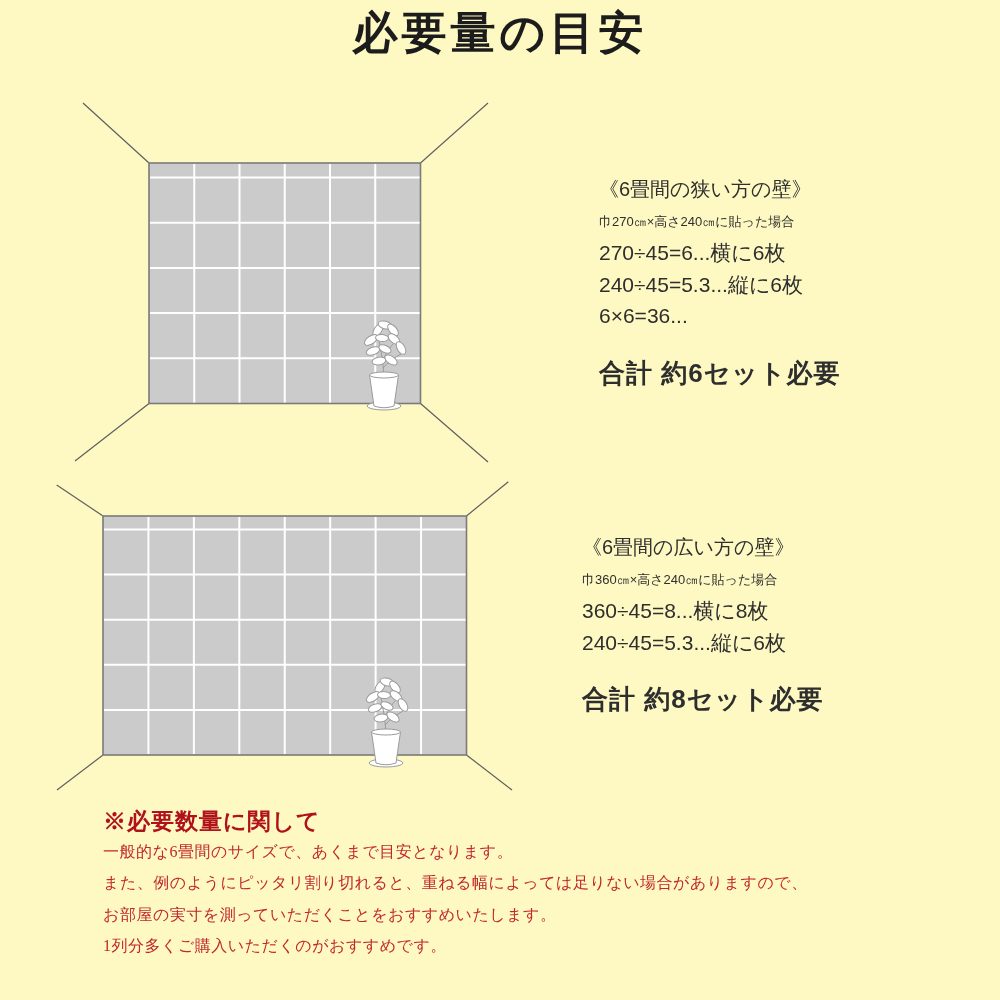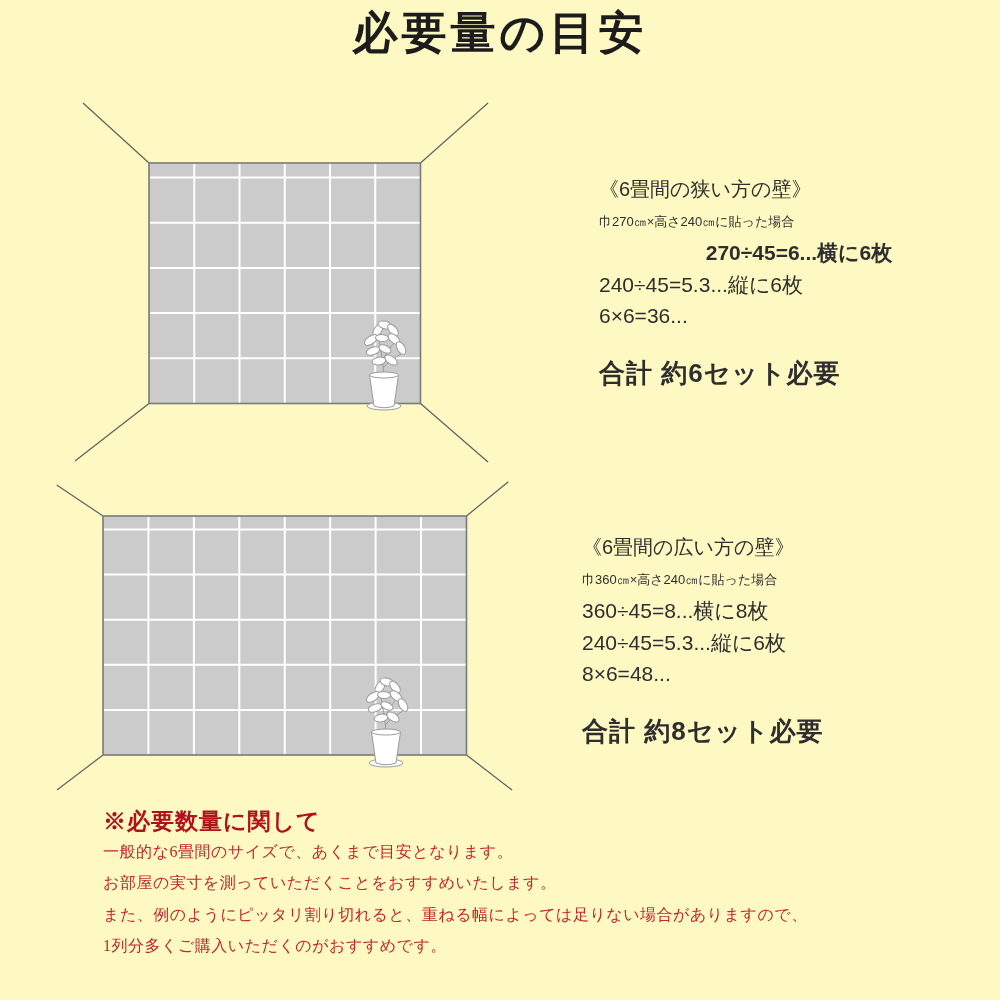--- a/index.html
+++ b/index.html
@@ -20,21 +20,21 @@
   .wall { fill:var(--wall-fill); stroke:var(--wall-stroke); stroke-width:1.6; }
   .grid line { stroke:var(--grid-line); stroke-width:2; }
   .persp { stroke:var(--persp-line); stroke-width:1.2; fill:none; }
   .plant { stroke:var(--plant-stroke); stroke-width:1; fill:#ffffff; }
   .plant .stem { fill:none; }
 
   .calc-block { position:absolute; width:400px; }
   .calc-heading { font-size:20px; line-height:31.5px; font-weight:400; }
   .calc-case   { font-size:13px; line-height:31.5px; font-weight:400; }
   .calc-line   { font-size:21px; line-height:31.5px; font-weight:400; }
-  .calc-line.bold { font-weight:700;text-align:center; }
+  .calc-line.bold { font-weight:400; }
   .calc-total  { font-size:26px; line-height:34px; font-weight:700; margin-top:24px; letter-spacing:1px; }
 
   .note { position:absolute; width:860px; }
   .note-heading { font-size:23px; line-height:30px; font-weight:700; color:var(--red-heading); letter-spacing:1px; }
   .note-line    { font-size:16px; line-height:31.4px; font-weight:400; color:var(--red-body); letter-spacing:0.5px;font-family:Liberation Serif, serif; }
 </style>
 </head>
 <body>
 
 <div class="canvas">
@@ -117,25 +117,24 @@
     <div class="calc-line">240÷45=5.3...縦に6枚</div>
     <div class="calc-line">6×6=36...</div>
     <div class="calc-total">合計 約6セット必要</div>
   </div>
 
   <div class="calc-block" style="left:582px; top:532px;">
     <div class="calc-heading">《6畳間の広い方の壁》</div>
     <div class="calc-case">巾360㎝×高さ240㎝に貼った場合</div>
     <div class="calc-line">360÷45=8...横に8枚</div>
     <div class="calc-line">240÷45=5.3...縦に6枚</div>
-    <div class="calc-line">8×6=48...</div>
     <div class="calc-total">合計 約8セット必要</div>
   </div>
 
   <div class="note" style="left:103px; top:806px;">
     <div class="note-heading">※必要数量に関して</div>
     <div class="note-line">一般的な6畳間のサイズで、あくまで目安となります。</div>
+    <div class="note-line">また、例のようにピッタリ割り切れると、重ねる幅によっては足りない場合がありますので、</div>
     <div class="note-line">お部屋の実寸を測っていただくことをおすすめいたします。</div>
-    <div class="note-line">また、例のようにピッタリ割り切れると、重ねる幅によっては足りない場合がありますので、</div>
     <div class="note-line">1列分多くご購入いただくのがおすすめです。</div>
   </div>
 
 </div>
 
 </body></html>

